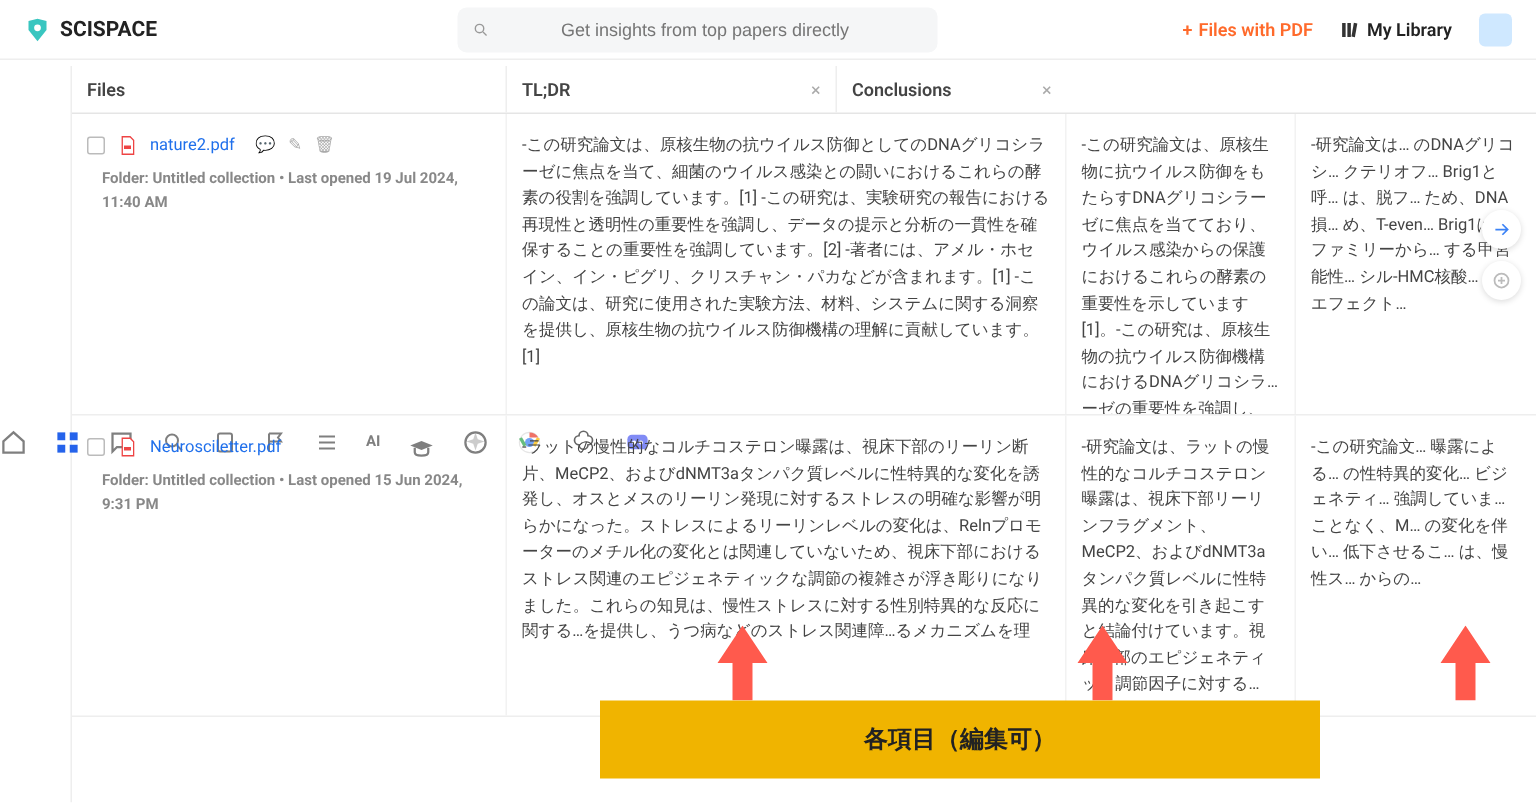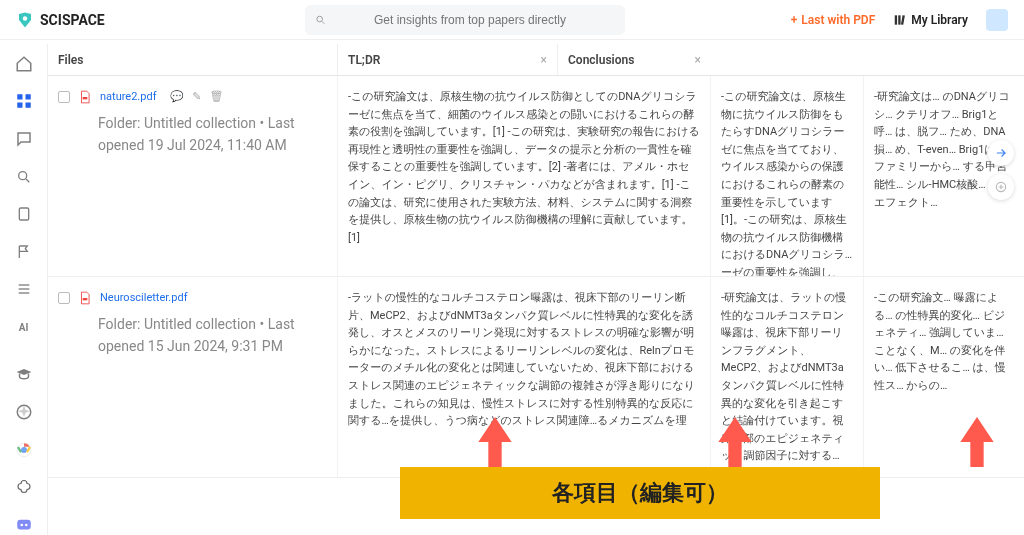--- a/index.html
+++ b/index.html
@@ -10,51 +10,51 @@
   .brand { display: flex; align-items: center; gap: 6px; font-weight: 700; font-size: 14px; color: #222; }
   .brand-mark { width: 18px; height: 18px; }
   .search-wrap { margin-left: 200px; width: 320px; height: 30px; background: #f5f6f7; border-radius: 6px; display: flex; align-items: center; padding: 0 10px; gap: 8px; color: #888; }
   .search-wrap input { border: none; background: transparent; outline: none; font-size: 12px; width: 100%; color: #555; margin-left: 40px; }
   .top-right { margin-left: auto; display: flex; align-items: center; gap: 18px; }
   .chat-link { color: #ff6a2b; font-weight: 600; display: flex; align-items: center; gap: 4px; }
   .lib-link { color: #222; font-weight: 600; display: flex; align-items: center; gap: 4px; }
   .avatar { width: 22px; height: 22px; background: #cfe8ff; border-radius: 4px; }
 
   
-  .left-rail { position: absolute; top: 44px; left: 0; bottom: 0; width: 48px; border-right: 1px solid #eee; display: flex; flex-direction: column; align-items: center; padding-top: 10px; gap: 18px; color: #555; }
+  .left-rail { position: absolute; top: 44px; left: 0; bottom: 0; width: 48px; border-right: 1px solid #eee; display: flex; flex-direction: row; align-items: center; padding-top: 10px; gap: 18px; color: #555; }
   .rail-icon { width: 20px; height: 20px; display: flex; align-items: center; justify-content: center; opacity: 0.75; cursor: pointer; }
   .rail-icon.active { color: #2563eb; opacity: 1; }
   .rail-gap { margin-top: 10px; }
 
   
   .main { position: absolute; top: 44px; left: 48px; right: 0; bottom: 0; overflow: hidden; }
   .cols-header { display: grid; grid-template-columns: 290px 220px 1fr 1fr 160px; border-bottom: 1px solid #e5e5e5; height: 32px; align-items: center; font-size: 12px; color: #444; font-weight: 600; }
   .cols-header .cell { padding: 0 10px; display: flex; align-items: center; justify-content: space-between; height: 100%; border-right: 1px solid #eee; }
   .cols-header .cell:last-child { border-right: none; }
   .close-col { color: #aaa; font-weight: 400; cursor: pointer; }
 
   .row { display: grid; grid-template-columns: 290px 220px 1fr 1fr 160px; border-bottom: 1px solid #eee; }
   .row .cell { padding: 12px 10px; border-right: 1px solid #f2f2f2; font-size: 11px; line-height: 1.6; color: #444; overflow: hidden; }
   .row .cell:last-child { border-right: none; }
   .file-line { display: flex; align-items: center; gap: 8px; }
   .pdf-icon { width: 14px; height: 14px; }
   .file-name { color: #1f6feb; cursor: pointer; }
   .file-actions { display: flex; gap: 8px; margin-left: 6px; color: #aaa; }
-  .file-sub { color: #888; font-size: 14px; margin-top: 6px; margin-left: 40px; }
+  .file-sub { color: #888; font-size: 10px; margin-top: 6px; margin-left: 10px; font-weight: bold; }
   .checkbox { width: 12px; height: 12px; border: 1px solid #bbb; border-radius: 2px; flex-shrink: 0; }
 
   
   .circ-btn { position: absolute; right: 10px; width: 26px; height: 26px; border-radius: 50%; background: #fff; box-shadow: 0 1px 4px rgba(0,0,0,0.15); display: flex; align-items: center; justify-content: center; color: #bbb; }
   .circ-btn.blue { color: #3b82f6; top: 96px; }
   .circ-btn.grey { top: 130px; }
 
   
   .arrow { position: absolute; width: 34px; height: 50px; }
   .arrow svg { width: 100%; height: 100%; }
-  .banner { position: absolute; left: 400px; bottom: 16px; width: 480px; height: 52px; background: #f0b400; display: flex; align-items: center; justify-content: center; font-size: 22px; font-weight: 600; color: #222; }
+  .banner { position: absolute; left: 400px; bottom: 16px; width: 480px; height: 52px; background: #f0b400; display: flex; align-items: center; justify-content: center; font-size: 16px; font-weight: 600; color: #222; }
 
   .truncate { display: -webkit-box; -webkit-box-orient: vertical; -webkit-line-clamp: 10; overflow: hidden; }
 </style>
 </head>
 <body>
 
 <div class="topbar">
   <div class="brand">
     <svg class="brand-mark" viewBox="0 0 24 24">
       <path d="M4 4 L12 2 L20 4 L20 12 L12 22 L4 12 Z" fill="#39c6c0"></path>
@@ -65,21 +65,21 @@
   <div class="search-wrap">
     <svg width="14" height="14" viewBox="0 0 24 24">
         <circle cx="10" cy="10" r="6" stroke="#999" stroke-width="2" fill="none"></circle>
         <line x1="15" y1="15" x2="20" y2="20" stroke="#999" stroke-width="2"></line>
       </svg>
     <input type="text" placeholder="Get insights from top papers directly" style="">
   </div>
   <div class="top-right">
     <div class="chat-link">
       <span>+</span>
-      <span>Last with PDF</span>
+      <span>Files with PDF</span>
     </div>
     <div class="lib-link">
       <svg width="14" height="14" viewBox="0 0 24 24">
           <rect x="3" y="4" width="4" height="16" fill="#333"></rect>
           <rect x="9" y="4" width="4" height="16" fill="#333"></rect>
           <rect x="15" y="4" width="4" height="16" fill="#333" transform="rotate(10 17 12)"></rect>
         </svg>
       <span>My Library</span>
     </div>
     <div class="avatar"></div>

